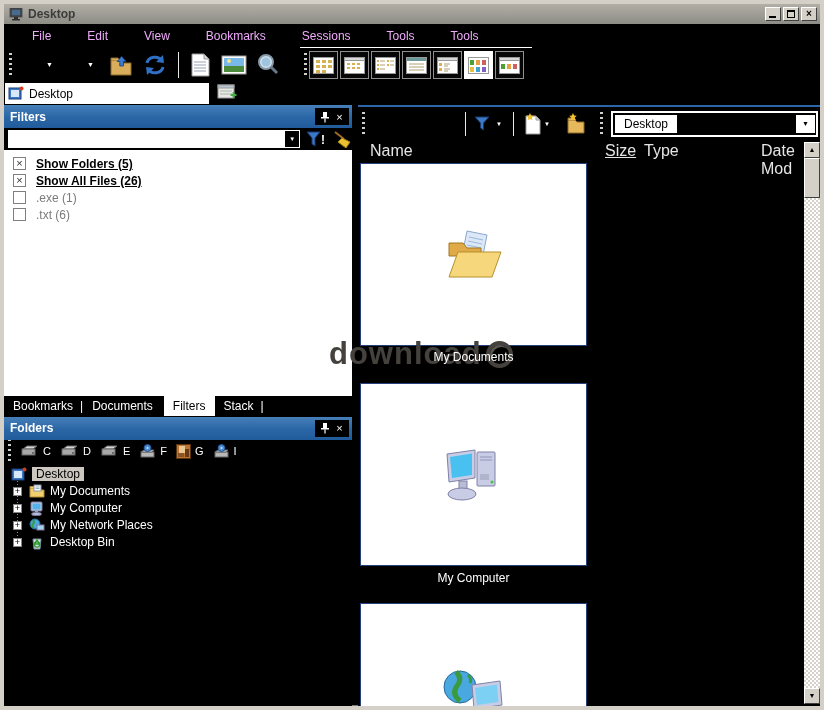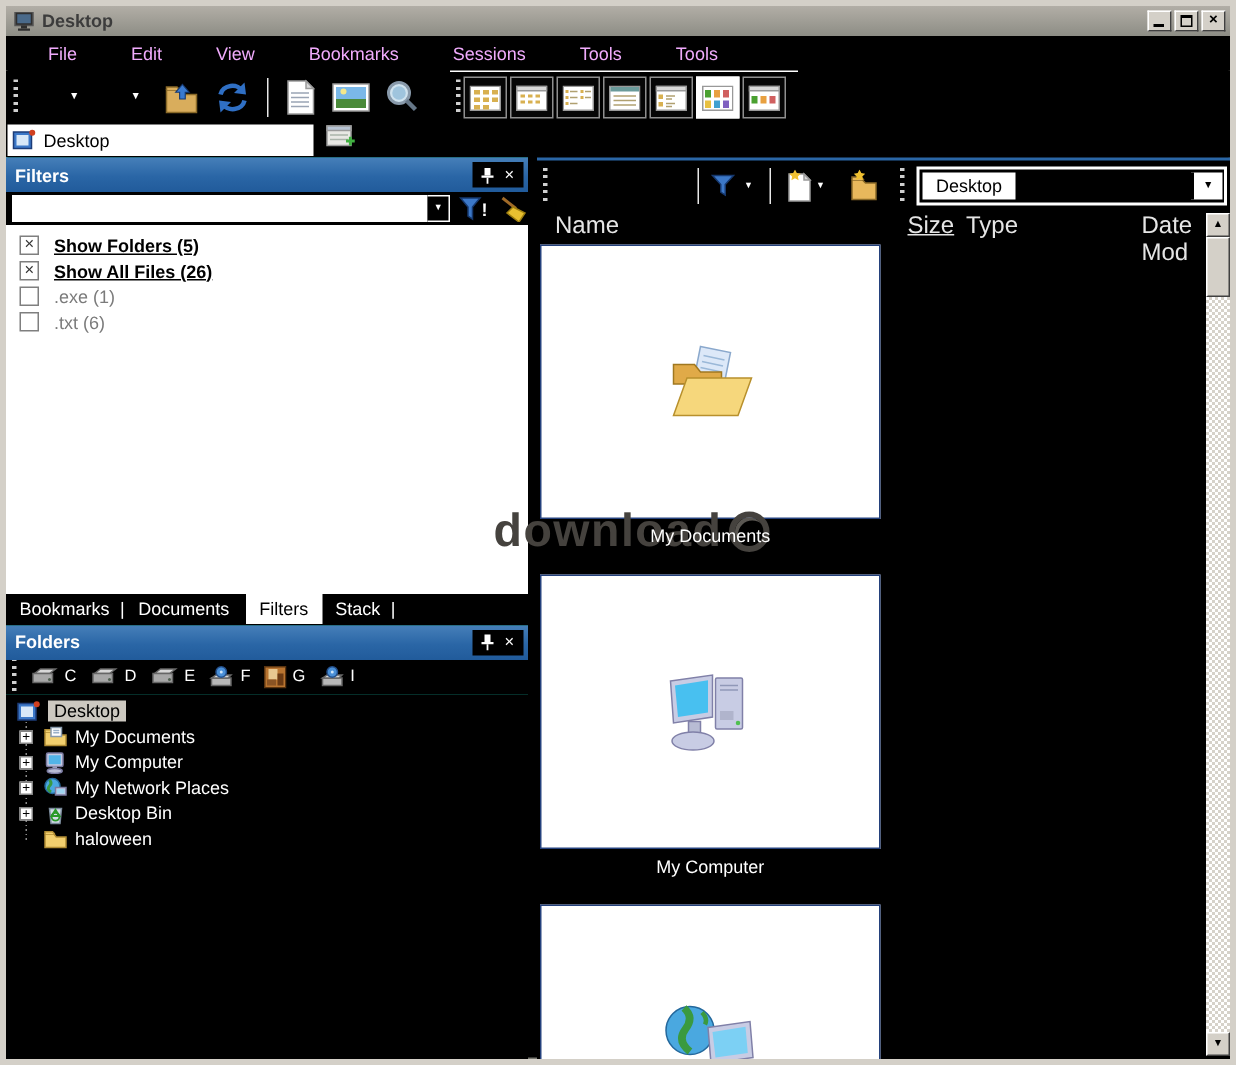--- a/index.html
+++ b/index.html
@@ -521,28 +521,20 @@
         </div>
         <div class="t-row t-child">
           <div class="expander">+</div>
           <svg class="t-icon" width="16" height="15" viewBox="0 0 16 15">
             <path d="M4 4 h8 l-1 10 h-6 z" fill="#d4dce8" stroke="#7a8a9a"></path>
               <path d="M8 5 l2.5 4 h-5 z" fill="none" stroke="#2a9a2a" stroke-width="1.4"></path>
               <circle cx="8" cy="9.5" r="2.6" fill="none" stroke="#2a9a2a" stroke-width="1.2"></circle>
           </svg>
           <span class="t-label">Desktop Bin</span>
         </div>
-        <div class="t-row t-child">
-          <div class="expander hidden"></div>
-          <svg class="t-icon" width="16" height="14" viewBox="0 0 16 14">
-            <path d="M1 4 h6 l1.5 2 h6.5 v7 h-14 z" fill="#f2cf6e" stroke="#b08c34"></path>
-              <path d="M1 4 v-1.5 h5 l1.5 1.5" fill="#f2cf6e" stroke="#b08c34"></path>
-          </svg>
-          <span class="t-label">haloween</span>
-        </div>
       </div>
     </div>
   </div>
 
   <div class="right-pane">
     <div class="rp-toolbar">
       <div class="grip" style="margin-left:4px;"></div>
       <div class="rp-sep" style="margin-left:100px;"></div>
       <div class="tbi" style="margin-left:6px;width:32px;">
         <svg width="20" height="15" viewBox="0 0 20 15">

